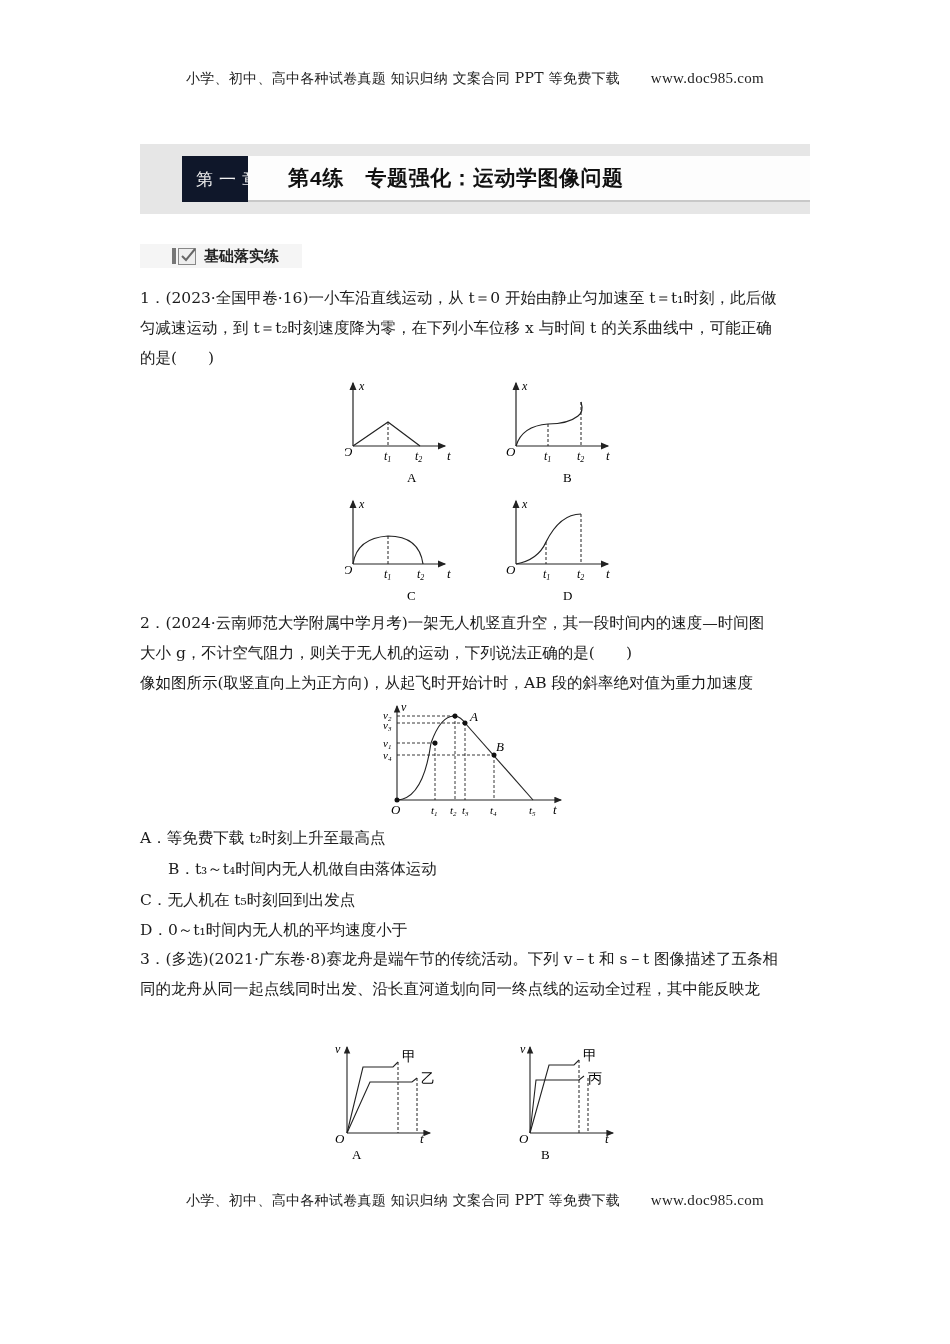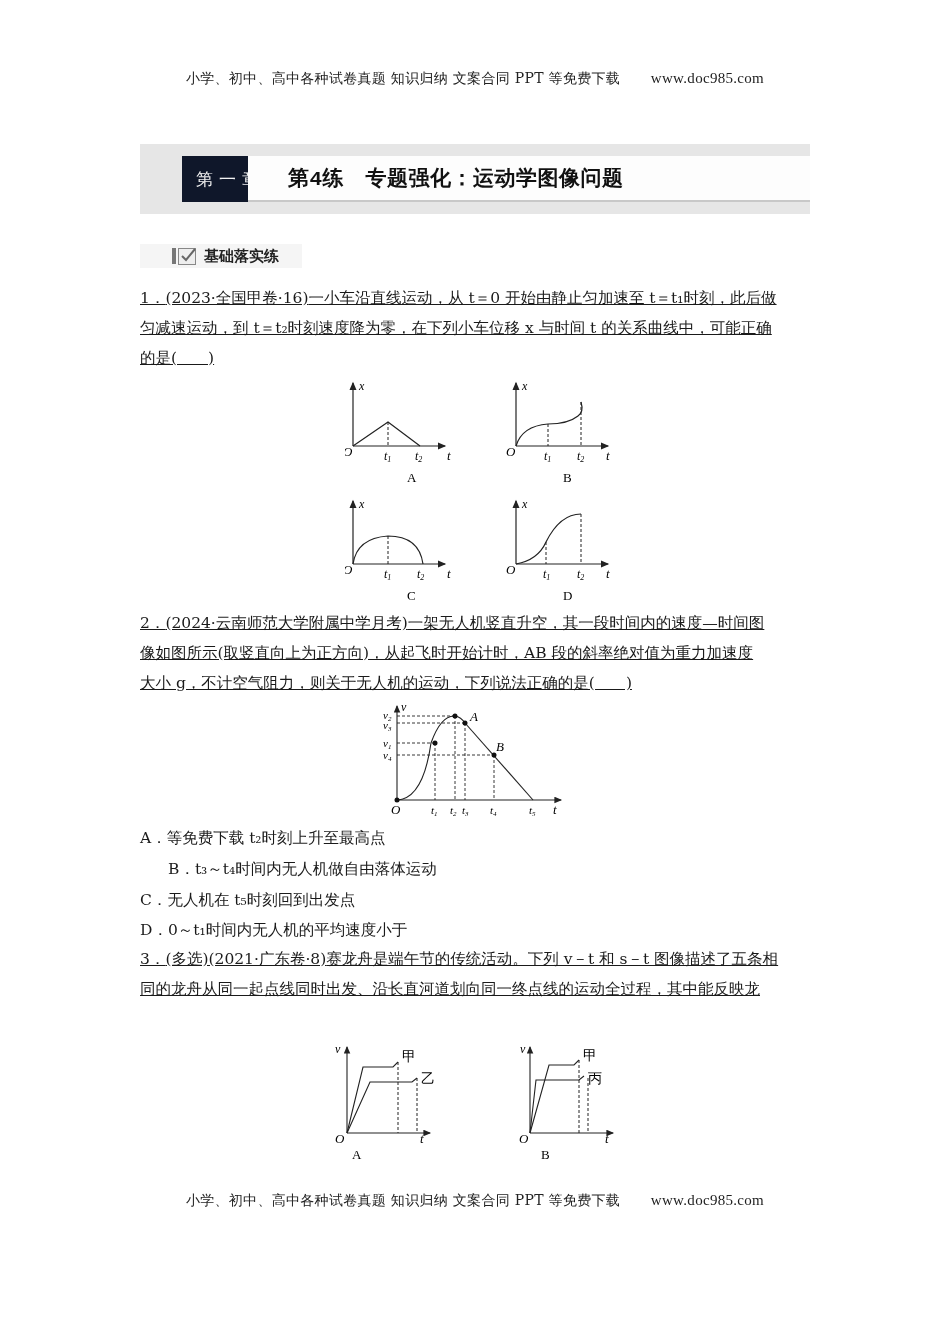--- a/index.html
+++ b/index.html
@@ -7,21 +7,21 @@
   .hdr { position:absolute; left:0; width:950px; text-align:center; font-size:14px; color:#222; letter-spacing:0.3px; }
   .hdr .url { margin-left:26px; font-family:"Liberation Serif",serif; font-size:15px; }
   .banner { position:absolute; left:140px; top:144px; width:670px; height:70px; background:#e6e6e6; }
   .chap { position:absolute; left:0; top:12px; width:97px; height:46px; background:#0f172a; color:#f2f2f2; font-size:17px; font-family:"DejaVu Sans",sans-serif; letter-spacing:6px; display:flex; align-items:center; justify-content:center;margin-left:42px; }
   .titlebox { position:absolute; left:108px; top:12px; right:0; height:44px; background:#fdfdfd; border-bottom:2px solid #c8c8c8; display:flex; align-items:center; }
   .titlebox span { margin-left:40px; font-size:21px; font-weight:bold; font-family:Liberation Mono, monospace; color:#111; letter-spacing:0.5px; }
   .sect { position:absolute; left:140px; top:244px; height:24px; width:130px; background:#f5f5f5; display:flex; align-items:center;padding-left:32px; }
   .sect .bar { width:4px; height:16px; background:#777; margin-right:2px; }
   .sect .chk { width:16px; height:15px; border:1px solid #888; background:#eee; position:relative; margin-right:8px; }
   .sect .lbl { font-family:"DejaVu Sans",sans-serif; font-weight:bold; font-size:15px; color:#222; }
-  .p { position:absolute; left:140px; width:672px; font-size:15.5px; line-height:30px; text-align:justify;text-decoration:underline; }
+  .p { position:absolute; left:140px; width:672px; font-size:15.5px; line-height:30px; text-align:justify; }
   .opt { position:absolute; left:140px; font-size:15.5px; line-height:24px; }
   svg text { font-family:"Liberation Serif",serif; }
 </style>
 </head>
 <body>
 
 <div class="hdr" style="top:70px;">
   <span>小学、初中、高中各种试卷真题  知识归纳  文案合同  PPT 等免费下载</span>
   <span class="url">www.doc985.com</span>
 </div>
@@ -107,22 +107,22 @@
     <text x="-2" y="78" font-size="13" font-style="italic">O</text>
     <text x="35" y="82" font-size="12" font-style="italic">t<tspan font-size="8" dy="2">1</tspan></text>
     <text x="69" y="82" font-size="12" font-style="italic">t<tspan font-size="8" dy="2">2</tspan></text>
     <text x="98" y="82" font-size="13" font-style="italic">t</text>
     <text x="55" y="104" font-size="13">D</text>
   </g>
 </svg>
 
 <div class="p" style="top:608px;">
   <div><span>2．</span><span>(2024·云南师范大学附属中学月考)</span><span>一架无人机竖直升空，其一段时间内的速度—时间图</span></div>
+  <div>大小 g，不计空气阻力，则关于无人机的运动，下列说法正确的是(　　)</div>
   <div>像如图所示(取竖直向上为正方向)，从起飞时开始计时，AB 段的斜率绝对值为重力加速度</div>
-  <div>大小 g，不计空气阻力，则关于无人机的运动，下列说法正确的是(　　)</div>
 </div>
 
 <svg style="position:absolute;left:383px;top:703px;" width="185" height="115">
   <defs>
     <marker id="ar2" markerWidth="8" markerHeight="8" refX="6" refY="3" orient="auto">
         <path d="M0,0 L7,3 L0,6 z" fill="#222"></path>
       </marker>
   </defs>
   <line x1="14" y1="97" x2="14" y2="3" stroke="#222" stroke-width="1.1" marker-end="url(#ar2)"></line>
   <line x1="14" y1="97" x2="178" y2="97" stroke="#222" stroke-width="1.1" marker-end="url(#ar2)"></line>

